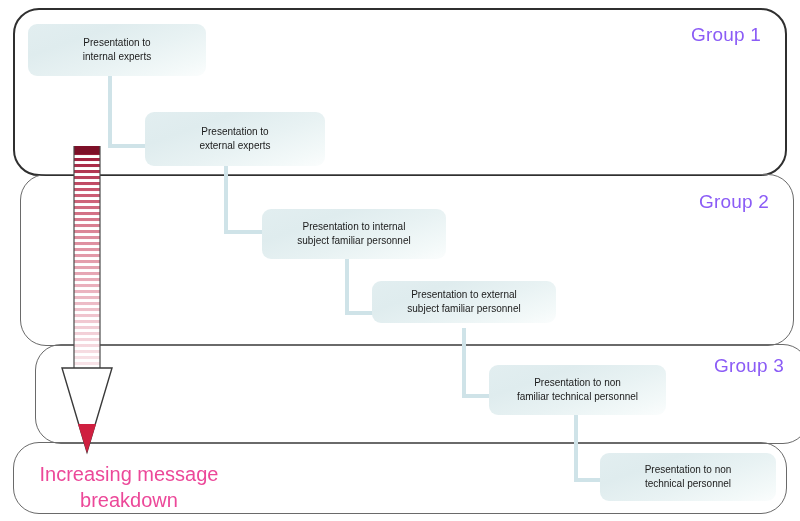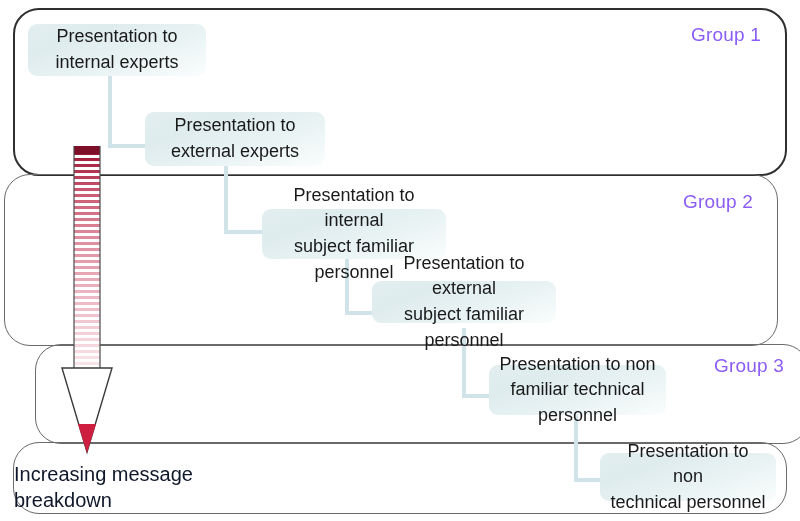--- a/index.html
+++ b/index.html
@@ -22,21 +22,21 @@
 
   
   .group-box {
     position: absolute;
     box-sizing: border-box;
     border: 1.5px solid #4a4a4a;
     border-radius: 26px;
     background: transparent;
   }
   .group-1 { left: 13px;  top: 8px;   width: 774px; height: 168px; border-color: #2f2f2f; border-width: 2px; }
-  .group-2 { left: 4px;  top: 174px; width: 774px; height: 172px; border-color: #6a6a6a; }
+  .group-2 { left: 20px;  top: 174px; width: 774px; height: 172px; border-color: #6a6a6a; }
   .group-3 { left: 13px;  top: 344px; width: 774px; height: 100px; border-color: #6a6a6a; margin-left: 22px; }
   .group-4 { left: 13px;  top: 442px; width: 774px; height: 72px;  border-color: #6a6a6a; }
 
   .group-label {
     position: absolute;
     right: 24px;
     font-size: 19px;
     color: #8b5cf6;
     letter-spacing: 0.2px;
     white-space: nowrap;
@@ -57,21 +57,21 @@
         #e8f2f3 58%,
         #f3f9f9 85%,
         #fbfdfd 100%);
     display: flex;
     align-items: center;
     justify-content: center;
     text-align: center;
     z-index: 5;
   }
   .node-label {
-    font-size: 18px;
+    font-size: 10px;
     line-height: 1.42;
     color: #1a1a1a;
     padding: 0 10px;
     white-space: pre-line;
   }
 
   
   .conn {
     position: absolute;
     background: #cfe3e8;
@@ -92,23 +92,24 @@
   #arrow-wrap svg { display: block; }
 
   
   #caption {
     position: absolute;
     left: 14px;
     top: 462px;
     width: 230px;
     font-size: 20px;
     line-height: 1.28;
-    color: #0f172a;
+    color: #ec4899;
     white-space: pre-line;
     z-index: 7;
+    text-align: center;
   }
 </style>
 </head>
 <body>
 
 <div id="canvas">
 
   <div class="group-box group-1">
     <div class="group-label">Group 1</div>
   </div>

